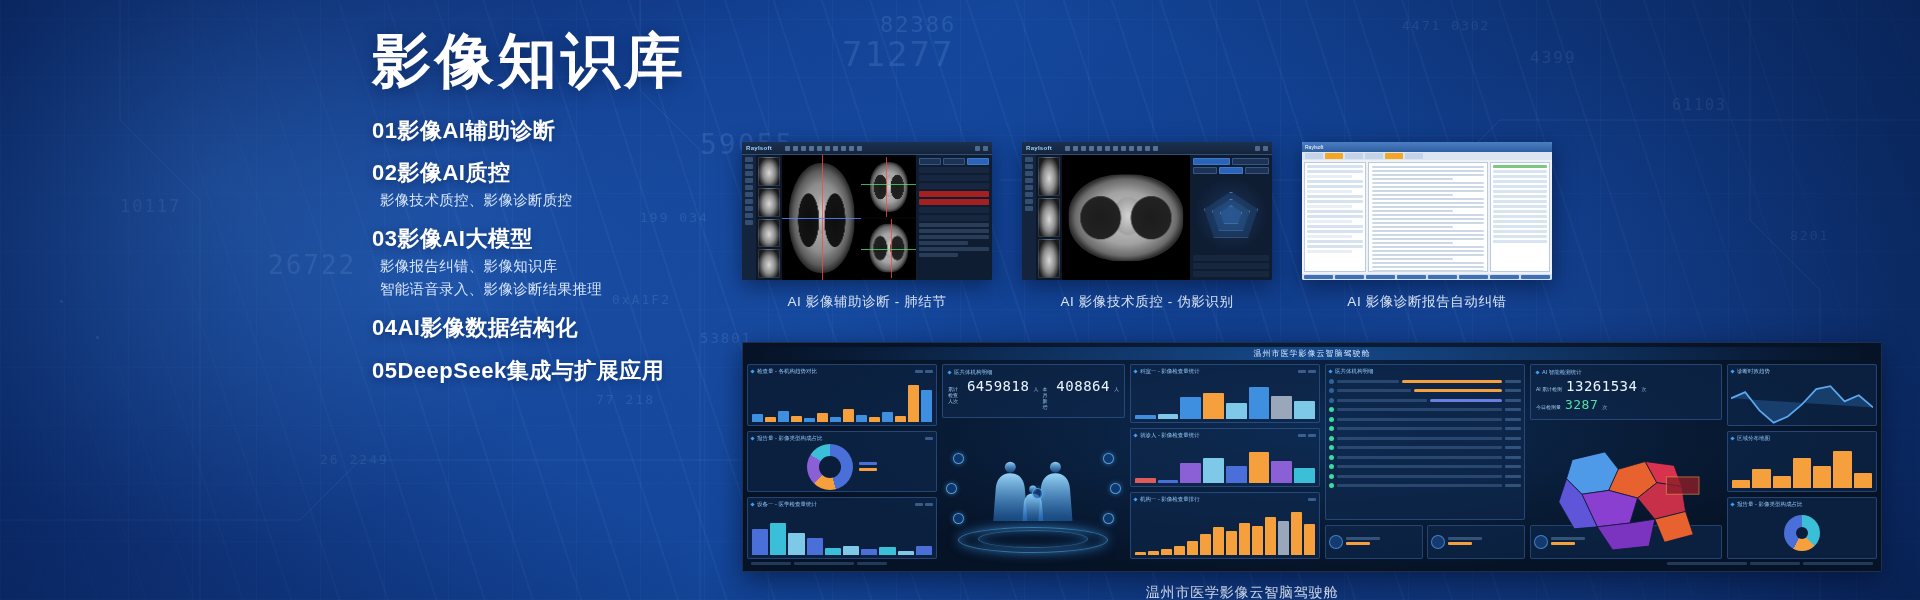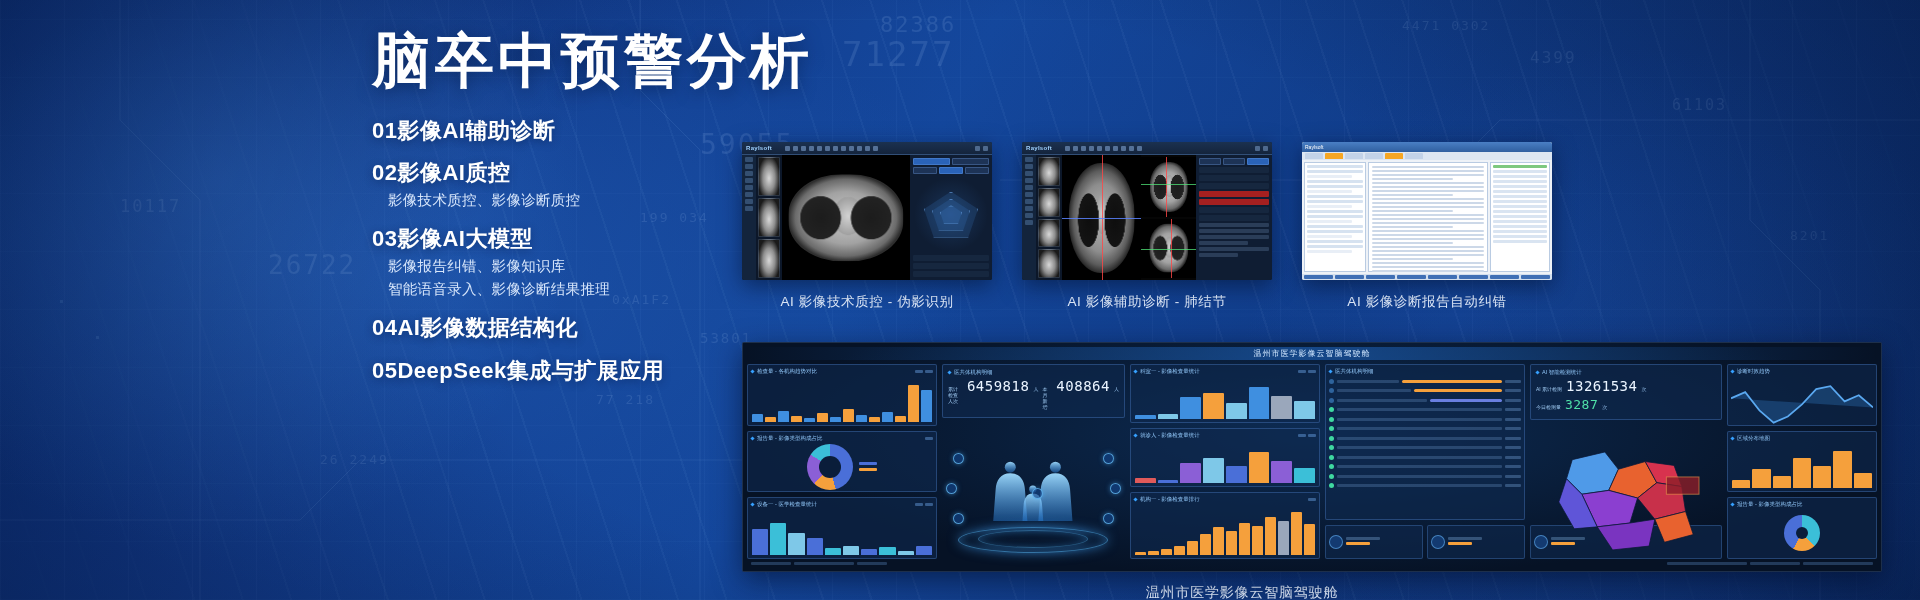--- a/index.html
+++ b/index.html
@@ -64,21 +64,21 @@
   .feat { margin-bottom: 11px; }
   .feat-title {
     font-size: 22px; font-weight: 700; color: #ffffff; letter-spacing: .5px;
     line-height: 1.45; text-shadow: 0 2px 8px rgba(3,22,62,0.45);
   }
   .feat-desc {
     font-size: 14.5px; color: #d7e6fb; line-height: 1.58; letter-spacing: .3px;
     padding-left: 2px;
   }
   .feat:nth-child(2) .feat-desc { padding-left: 0px; }
-  .feat-sub-indent { padding-left: 8px; margin-left: 8px; }
+  .feat-sub-indent { padding-left: 8px; }
 
   
   .media { position: absolute; left: 742px; top: 142px; width: 1140px; }
   .cards-row { display: flex; gap: 30px; align-items: flex-start; }
   .card { width: 250px; }
   .card-shot {
     width: 250px; height: 138px; border-radius: 2px; overflow: hidden;
     box-shadow: 0 6px 22px rgba(2,14,44,0.55);
     position: relative; background: #0d1b2e;
   }
@@ -303,21 +303,21 @@
     <g fill="rgba(150,205,255,0.14)">
       <rect x="60" y="300" width="3" height="3"></rect>
         <rect x="96" y="336" width="3" height="3"></rect>
       <rect x="1860" y="400" width="3" height="3"></rect>
         <rect x="1824" y="436" width="3" height="3"></rect>
     </g>
   </svg>
   <div class="bg-vignette"></div>
 
   <div class="left-col">
-    <div class="headline">脑卒中预警分析</div>
+    <div class="headline">影像知识库</div>
 
     <div class="feat">
       <div class="feat-title">01影像AI辅助诊断</div>
     </div>
 
     <div class="feat">
       <div class="feat-title">02影像AI质控</div>
       <div class="feat-desc feat-sub-indent">影像技术质控、影像诊断质控</div>
     </div>
 
@@ -332,90 +332,20 @@
     </div>
 
     <div class="feat">
       <div class="feat-title">05DeepSeek集成与扩展应用</div>
     </div>
   </div>
 
   <div class="media">
 
     <div class="cards-row">
-
-      <div class="card">
-        <div class="card-shot">
-          <div class="win">
-            <div class="win-bar">
-              <span class="win-logo">RayIsoft</span>
-              <span class="win-tools">
-                <i></i>
-                  <i></i>
-                  <i></i>
-                  <i></i>
-                  <i></i>
-                  <i></i>
-                  <i></i>
-                  <i></i>
-                  <i></i>
-                  <i></i>
-                  <i></i>
-                  <i></i>
-              </span>
-              <span class="win-right">
-                  <i></i>
-                  <i></i>
-                </span>
-            </div>
-            <div class="win-body">
-              <div class="rail">
-                <i></i>
-                  <i></i>
-                  <i></i>
-                  <i></i>
-                  <i></i>
-                  <i></i>
-                  <i></i>
-                  <i></i>
-              </div>
-              <div class="thumbs">
-                <div class="thumb"></div>
-                  <div class="thumb"></div>
-                  <div class="thumb"></div>
-              </div>
-              <div class="viewer">
-                <div class="ct-main" style="flex:1">
-                  <div class="ct-body" style="width:90%;height:70%"></div>
-                </div>
-              </div>
-              <div class="panel" style="width:82px">
-                <div class="pbtn-row">
-                    <span class="pbtn active"></span>
-                    <span class="pbtn"></span>
-                  </div>
-                <div class="pbtn-row">
-                    <span class="pbtn"></span>
-                    <span class="pbtn active"></span>
-                    <span class="pbtn"></span>
-                  </div>
-                <div class="radar">
-                  <div class="pent" style="width:54px;height:46px;"></div>
-                  <div class="pent" style="width:38px;height:32px;"></div>
-                  <div class="pent" style="width:22px;height:19px;"></div>
-                </div>
-                <div class="prow"></div>
-                  <div class="prow"></div>
-                  <div class="prow"></div>
-              </div>
-            </div>
-          </div>
-        </div>
-        <div class="card-cap">AI 影像技术质控 - 伪影识别</div>
-      </div>
 
       <div class="card">
         <div class="card-shot">
           <div class="win">
             <div class="win-bar">
               <span class="win-logo">RayIsoft</span>
               <span class="win-tools">
                 <i></i>
                   <i></i>
                   <i></i>
@@ -487,20 +417,90 @@
                   <div class="ptxt"></div>
                   <div class="ptxt"></div>
                 <div class="ptxt" style="width:70%"></div>
                   <div class="ptxt"></div>
                   <div class="ptxt" style="width:55%"></div>
               </div>
             </div>
           </div>
         </div>
         <div class="card-cap">AI 影像辅助诊断 - 肺结节</div>
+      </div>
+
+      <div class="card">
+        <div class="card-shot">
+          <div class="win">
+            <div class="win-bar">
+              <span class="win-logo">RayIsoft</span>
+              <span class="win-tools">
+                <i></i>
+                  <i></i>
+                  <i></i>
+                  <i></i>
+                  <i></i>
+                  <i></i>
+                  <i></i>
+                  <i></i>
+                  <i></i>
+                  <i></i>
+                  <i></i>
+                  <i></i>
+              </span>
+              <span class="win-right">
+                  <i></i>
+                  <i></i>
+                </span>
+            </div>
+            <div class="win-body">
+              <div class="rail">
+                <i></i>
+                  <i></i>
+                  <i></i>
+                  <i></i>
+                  <i></i>
+                  <i></i>
+                  <i></i>
+                  <i></i>
+              </div>
+              <div class="thumbs">
+                <div class="thumb"></div>
+                  <div class="thumb"></div>
+                  <div class="thumb"></div>
+              </div>
+              <div class="viewer">
+                <div class="ct-main" style="flex:1">
+                  <div class="ct-body" style="width:90%;height:70%"></div>
+                </div>
+              </div>
+              <div class="panel" style="width:82px">
+                <div class="pbtn-row">
+                    <span class="pbtn active"></span>
+                    <span class="pbtn"></span>
+                  </div>
+                <div class="pbtn-row">
+                    <span class="pbtn"></span>
+                    <span class="pbtn active"></span>
+                    <span class="pbtn"></span>
+                  </div>
+                <div class="radar">
+                  <div class="pent" style="width:54px;height:46px;"></div>
+                  <div class="pent" style="width:38px;height:32px;"></div>
+                  <div class="pent" style="width:22px;height:19px;"></div>
+                </div>
+                <div class="prow"></div>
+                  <div class="prow"></div>
+                  <div class="prow"></div>
+              </div>
+            </div>
+          </div>
+        </div>
+        <div class="card-cap">AI 影像技术质控 - 伪影识别</div>
       </div>
 
       <div class="card">
         <div class="card-shot">
           <div class="rep">
             <div class="rep-bar">
               <span class="t">RayIsoft</span>
             </div>
             <div class="rep-tabs">
               <i></i>

